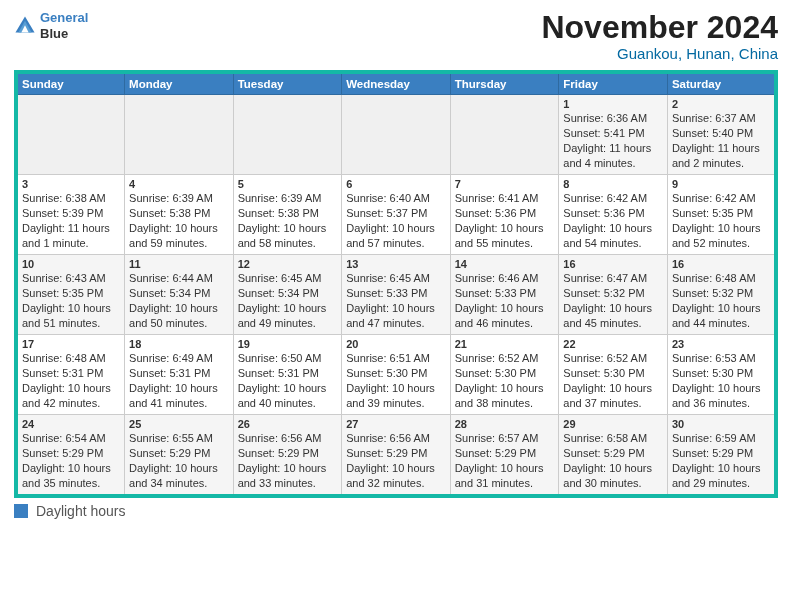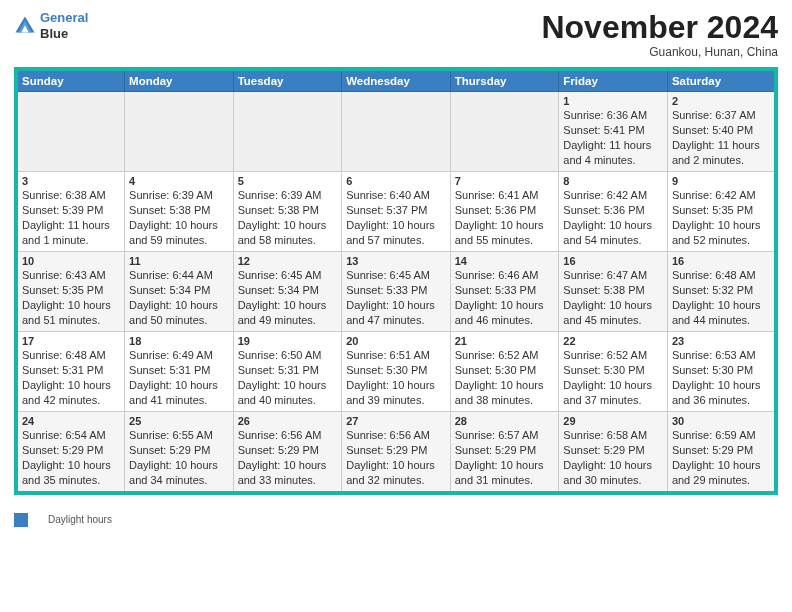--- a/index.html
+++ b/index.html
@@ -45,22 +45,22 @@
       text-align: right;
     }
     .month-title {
       font-size: 32px;
       font-weight: bold;
       color: #222;
       line-height: 1.1;
       margin-left: 36px;
     }
     .subtitle {
-      font-size: 12px;
-      color: #404040;
+      font-size: 15px;
+      color: #0369a1;
     }
     .calendar {
       flex: 1;
       border: 4px solid #14b8a6;
       border-collapse: collapse;
       width: 100%;
       table-layout: fixed;
     }
     .calendar th {
       background: #3a7fc1;
@@ -96,23 +96,23 @@
       font-size: 11px;
       color: #333;
       line-height: 1.35;
     }
     .empty {
       background: #f0f0f0 !important;
     }
     .footer {
       display: flex;
       align-items: center;
-      gap: 20px;
-      margin-top: 18px;
-      font-size: 10px;
+      gap: 8px;
+      margin-top: 5px;
+      font-size: 14px;
       color: #555;
     }
     .legend-box {
       width: 14px;
       height: 14px;
       background: #3a7fc1;
       display: inline-block;
     }
   </style>
 </head>
@@ -240,21 +240,21 @@
           </td>
           <td>
             <span class="day-num">14</span>
             <div class="day-info">Sunrise: 6:46 AM
 Sunset: 5:33 PM
 Daylight: 10 hours and 46 minutes.</div>
           </td>
           <td>
             <span class="day-num">16</span>
             <div class="day-info">Sunrise: 6:47 AM
-Sunset: 5:38 PM
+Sunset: 5:32 PM
 Daylight: 10 hours and 45 minutes.</div>
           </td>
           <td>
             <span class="day-num">16</span>
             <div class="day-info">Sunrise: 6:48 AM
 Sunset: 5:32 PM
 Daylight: 10 hours and 44 minutes.</div>
           </td>
         </tr>
         <tr>

